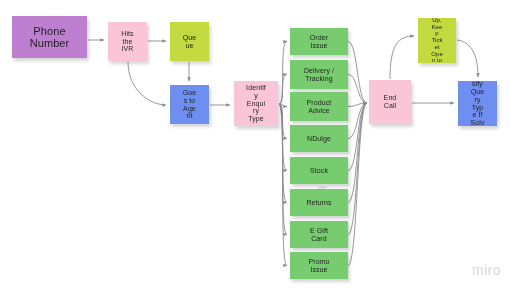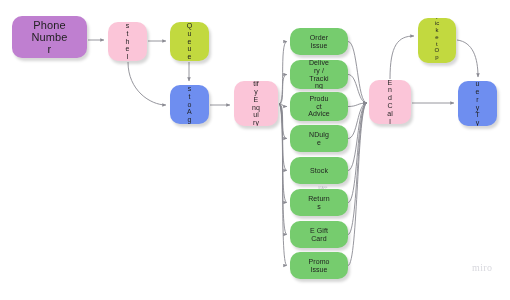--- a/index.html
+++ b/index.html
@@ -28,35 +28,34 @@
     position: absolute;
     box-sizing: border-box;
     display: flex;
     align-items: center;
     justify-content: center;
     text-align: center;
     color: #1f1f1f;
     line-height: 1.12;
     letter-spacing: 0.1px;
     box-shadow: 2px 3px 3px rgba(0,0,0,0.16);
-    padding: 1px 18px;
+    padding: 1px 12px;
     overflow: hidden;
     word-break: break-word;
-    border-radius: 10px;
   }
   .node span {
     display: block;
     white-space: pre-line;
   }
   .watermark {
     position: absolute;
     color: #d8d8de;
-    font-size: 10px;
+    font-size: 14px;
     letter-spacing: 0.4px;
-    font-family: Liberation Serif, serif;
+    font-family: Liberation Sans, sans-serif;
   }
   .stray-mark {
     position: absolute;
     color: #b9b9c2;
     font-size: 3px;
     font-family: "Liberation Sans", sans-serif;
   }
 </style>
 </head>
 <body>

